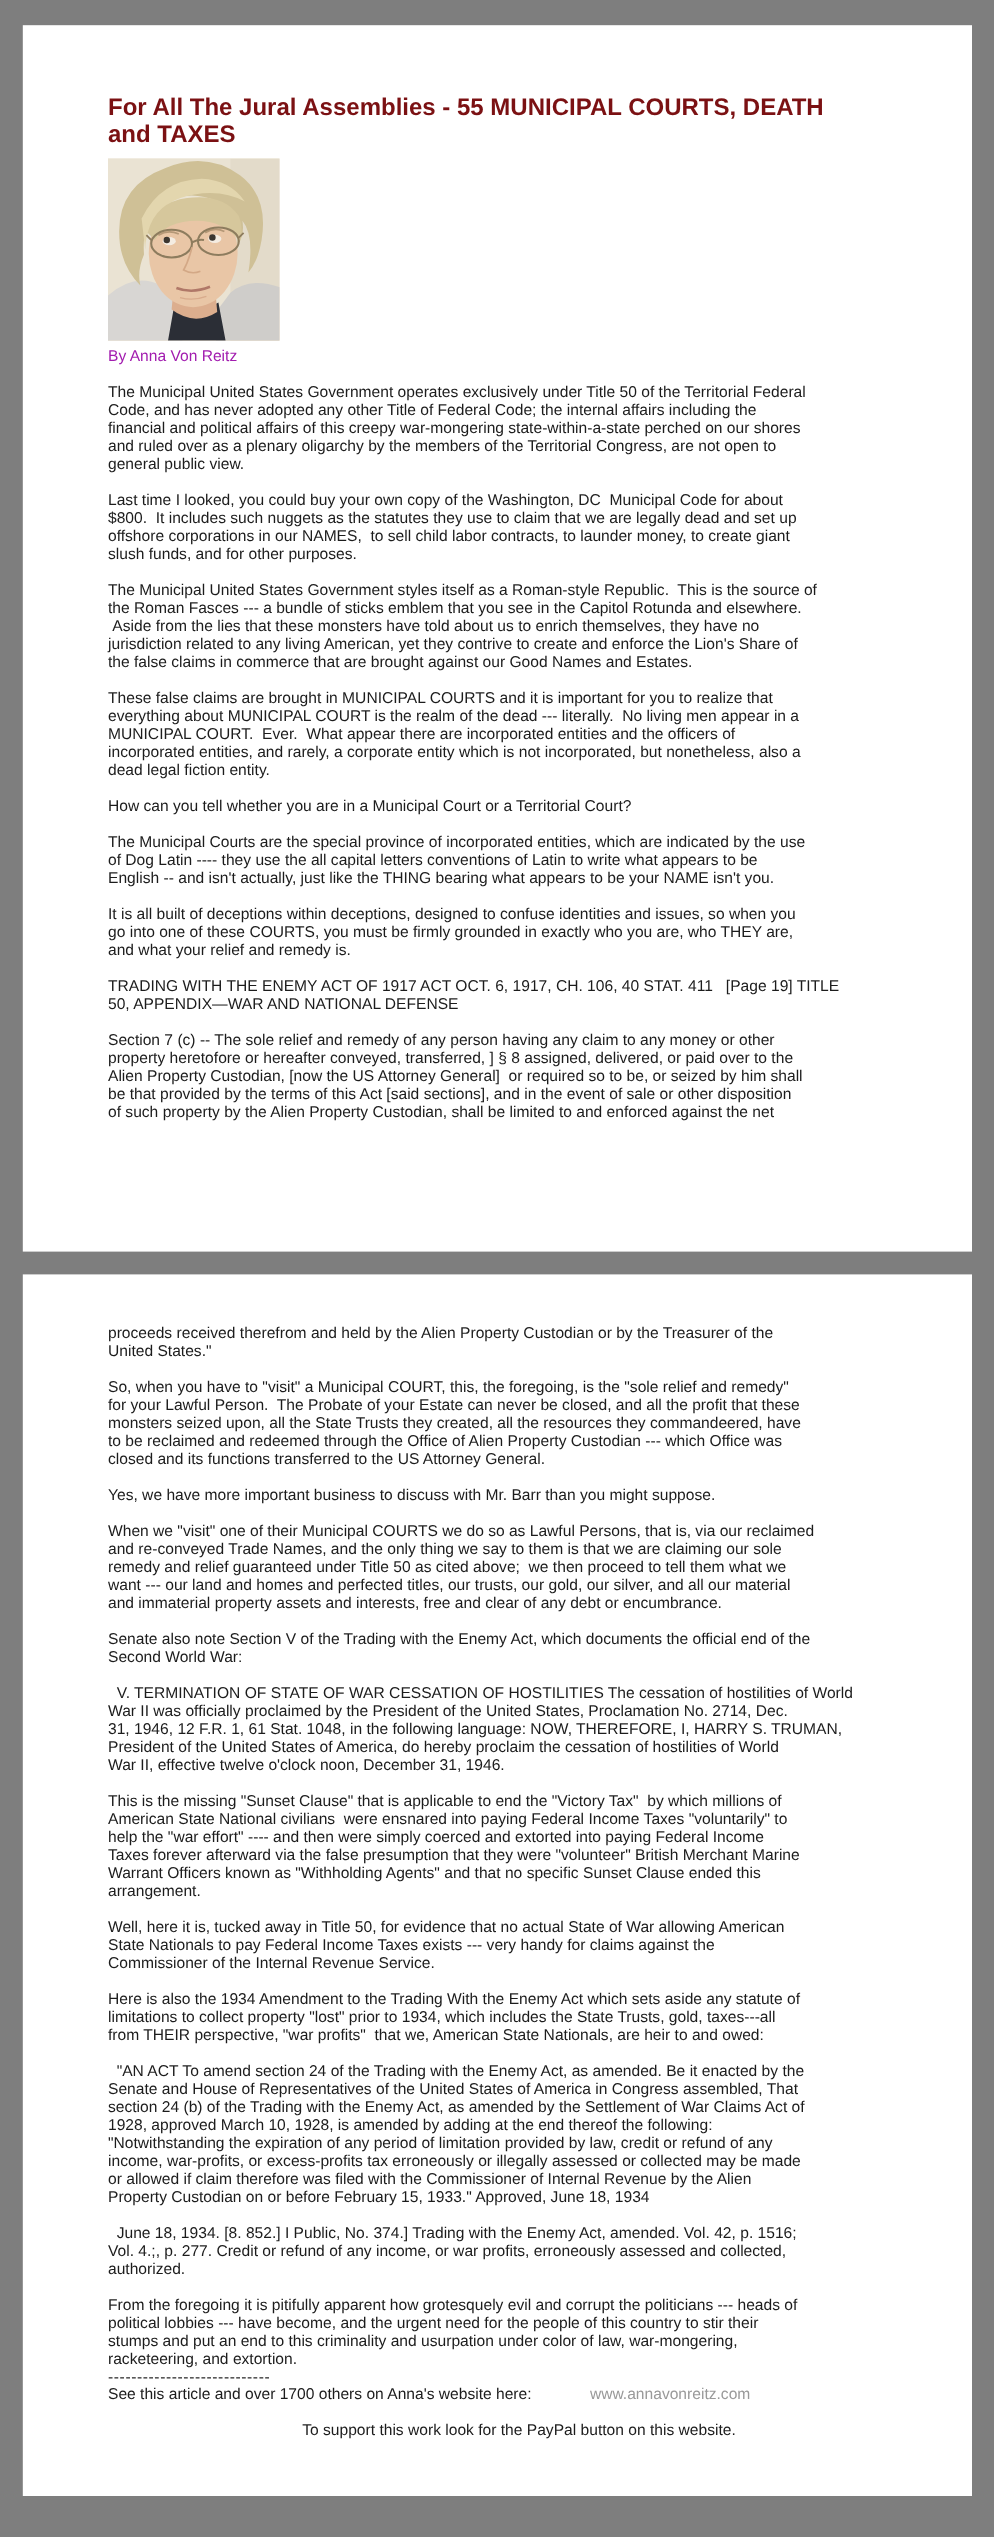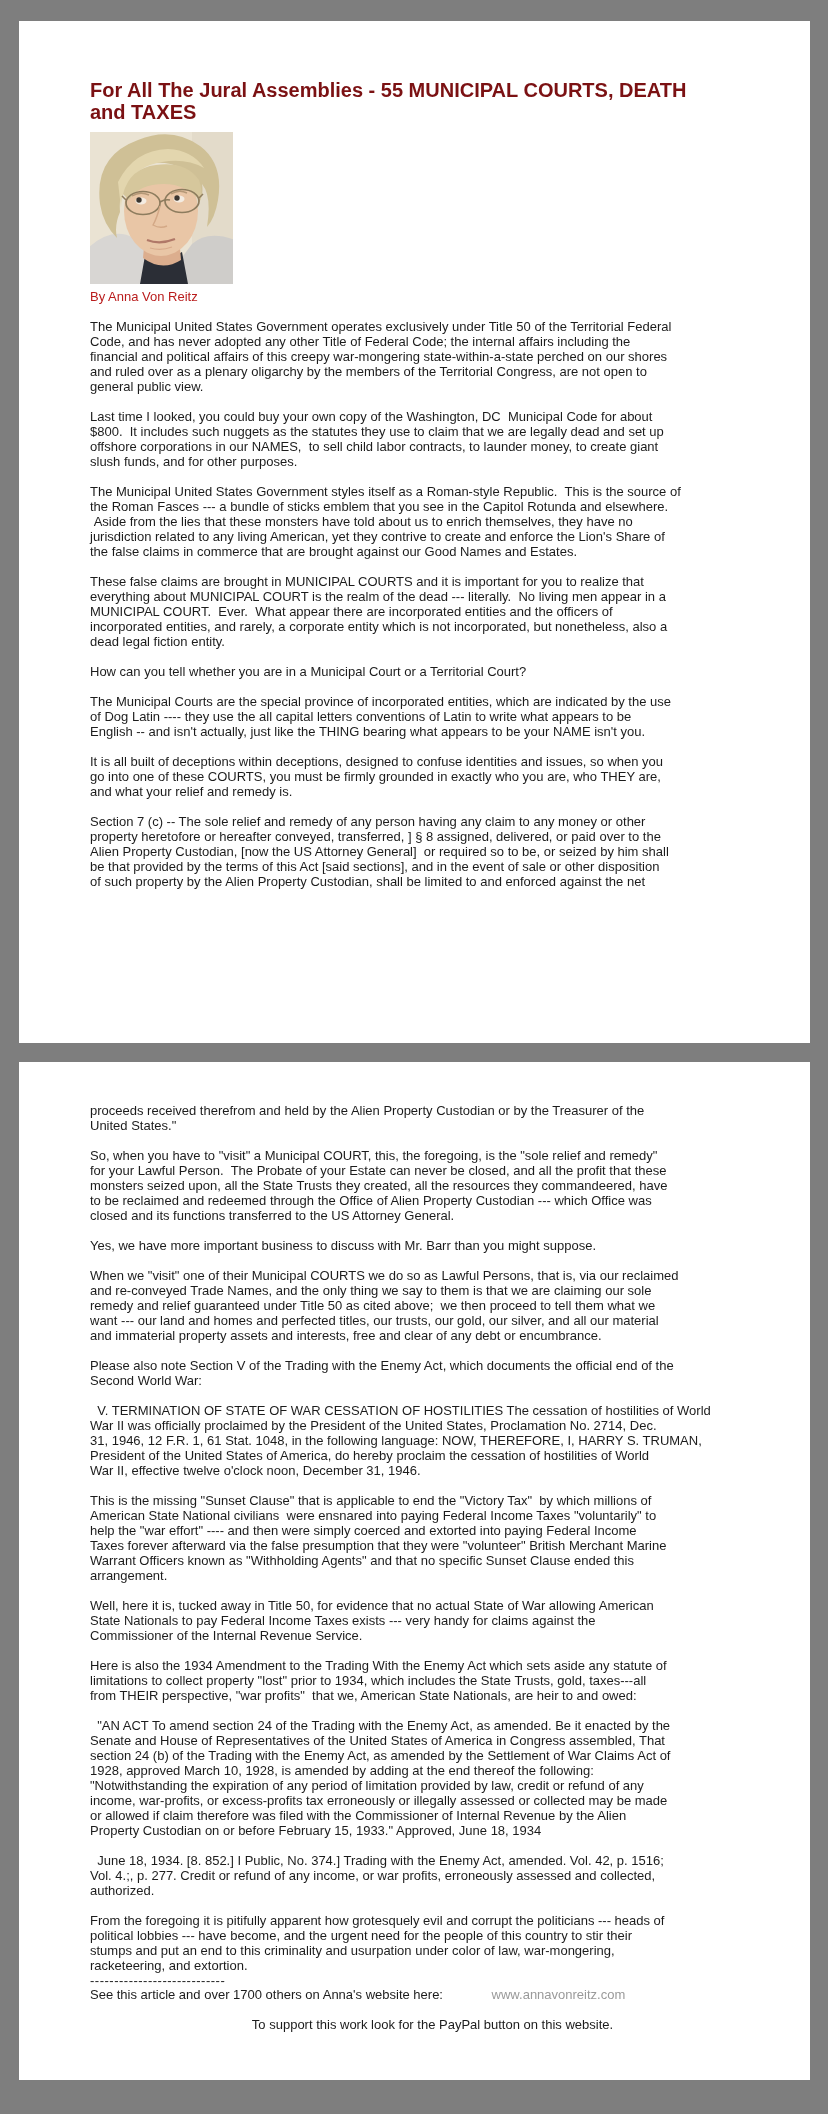--- a/index.html
+++ b/index.html
@@ -43,21 +43,21 @@
     margin-top: 9px;
     width: 143px;
     height: 152px;
     overflow: hidden;
     background: #eae3d3;
   }
   .byline {
     margin-top: 5px;
     font-size: 13px;
     line-height: 15px;
-    color: #b91c1c;
+    color: #a21caf;
   }
   p.body-para {
     margin: 15px 0 0 0;
     font-size: 13px;
     line-height: 15px;
     color: #1c1c1c;
     white-space: pre-wrap;
   }
   .divider-dashes {
     margin-top: 1px;
@@ -156,20 +156,22 @@
 MUNICIPAL COURT.  Ever.  What appear there are incorporated entities and the officers of
 incorporated entities, and rarely, a corporate entity which is not incorporated, but nonetheless, also a
 dead legal fiction entity.</p>
     <p class="body-para">How can you tell whether you are in a Municipal Court or a Territorial Court?</p>
     <p class="body-para">The Municipal Courts are the special province of incorporated entities, which are indicated by the use
 of Dog Latin ---- they use the all capital letters conventions of Latin to write what appears to be
 English -- and isn't actually, just like the THING bearing what appears to be your NAME isn't you.</p>
     <p class="body-para">It is all built of deceptions within deceptions, designed to confuse identities and issues, so when you
 go into one of these COURTS, you must be firmly grounded in exactly who you are, who THEY are,
 and what your relief and remedy is.</p>
+    <p class="body-para">TRADING WITH THE ENEMY ACT OF 1917 ACT OCT. 6, 1917, CH. 106, 40 STAT. 411   [Page 19] TITLE
+50, APPENDIX—WAR AND NATIONAL DEFENSE</p>
     <p class="body-para">Section 7 (c) -- The sole relief and remedy of any person having any claim to any money or other
 property heretofore or hereafter conveyed, transferred, ] § 8 assigned, delivered, or paid over to the
 Alien Property Custodian, [now the US Attorney General]  or required so to be, or seized by him shall
 be that provided by the terms of this Act [said sections], and in the event of sale or other disposition
 of such property by the Alien Property Custodian, shall be limited to and enforced against the net</p>
   </div>
 
   <div class="page page-2">
     <p class="body-para">proceeds received therefrom and held by the Alien Property Custodian or by the Treasurer of the
 United States."</p>
@@ -177,21 +179,21 @@
 for your Lawful Person.  The Probate of your Estate can never be closed, and all the profit that these
 monsters seized upon, all the State Trusts they created, all the resources they commandeered, have
 to be reclaimed and redeemed through the Office of Alien Property Custodian --- which Office was
 closed and its functions transferred to the US Attorney General.</p>
     <p class="body-para">Yes, we have more important business to discuss with Mr. Barr than you might suppose.</p>
     <p class="body-para">When we "visit" one of their Municipal COURTS we do so as Lawful Persons, that is, via our reclaimed
 and re-conveyed Trade Names, and the only thing we say to them is that we are claiming our sole
 remedy and relief guaranteed under Title 50 as cited above;  we then proceed to tell them what we
 want --- our land and homes and perfected titles, our trusts, our gold, our silver, and all our material
 and immaterial property assets and interests, free and clear of any debt or encumbrance.</p>
-    <p class="body-para">Please also note Section V of the Trading with the Enemy Act, which documents the official end of the
+    <p class="body-para">Senate also note Section V of the Trading with the Enemy Act, which documents the official end of the
 Second World War:</p>
     <p class="body-para">  V. TERMINATION OF STATE OF WAR CESSATION OF HOSTILITIES The cessation of hostilities of World
 War II was officially proclaimed by the President of the United States, Proclamation No. 2714, Dec.
 31, 1946, 12 F.R. 1, 61 Stat. 1048, in the following language: NOW, THEREFORE, I, HARRY S. TRUMAN,
 President of the United States of America, do hereby proclaim the cessation of hostilities of World
 War II, effective twelve o'clock noon, December 31, 1946.</p>
     <p class="body-para">This is the missing "Sunset Clause" that is applicable to end the "Victory Tax"  by which millions of
 American State National civilians  were ensnared into paying Federal Income Taxes "voluntarily" to
 help the "war effort" ---- and then were simply coerced and extorted into paying Federal Income
 Taxes forever afterward via the false presumption that they were "volunteer" British Merchant Marine

